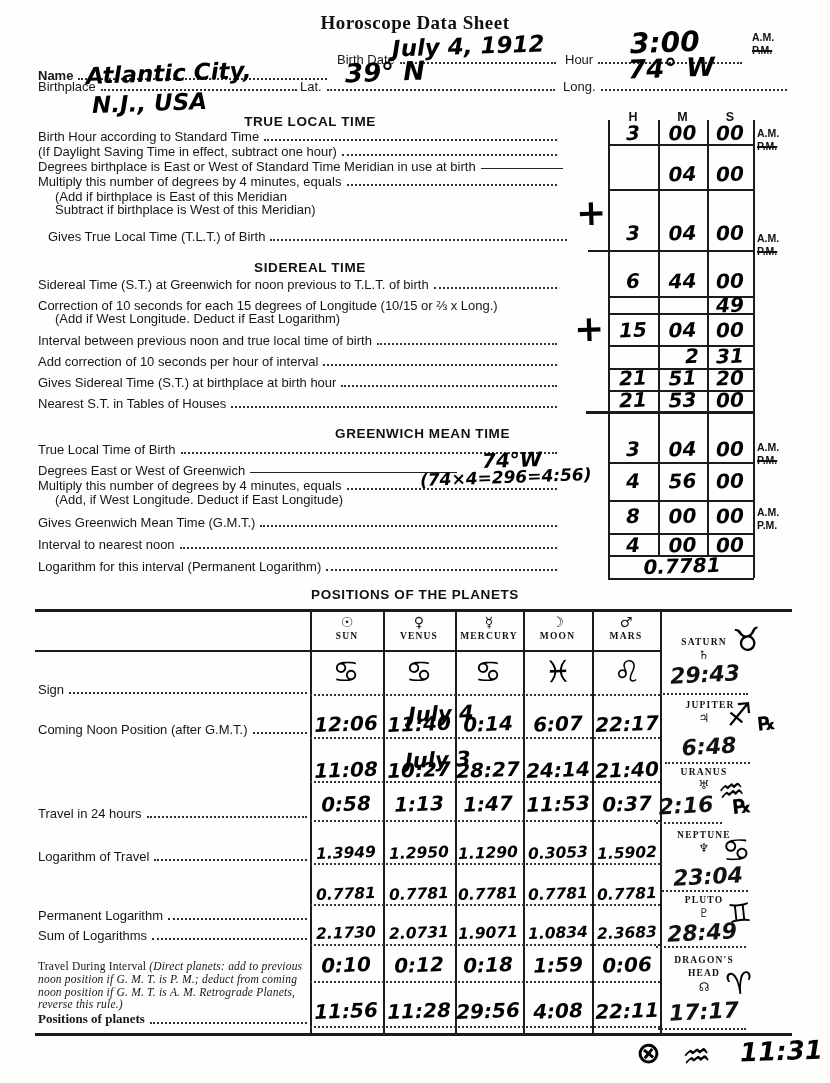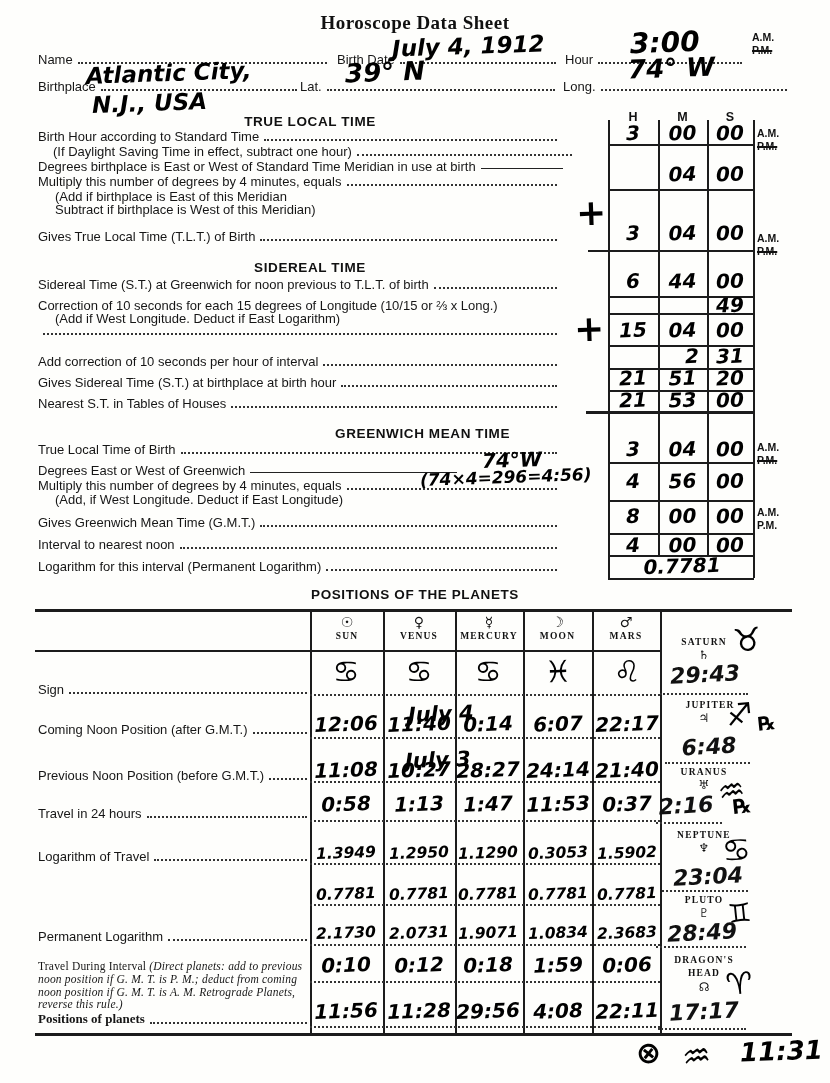--- a/index.html
+++ b/index.html
@@ -40,21 +40,21 @@
   .note i{font-style:italic;}
   .serifbold{font:bold 13px "Liberation Serif",serif;}
 </style>
 </head>
 <body>
 
 <div class="sheet">
 
   <div class="abs title">Horoscope Data Sheet</div>
 
-  <div class="abs row" style="left:38px;top:52px;width:292px;">
+  <div class="abs row" style="left:38px;top:68px;width:292px;font-weight:bold;">
     <span class="lbl">Name</span>
     <span class="leader"></span>
   </div>
   <div class="abs row" style="left:337px;top:52px;width:222px;">
     <span class="lbl">Birth Date</span>
     <span class="leader"></span>
   </div>
   <span class="abs hw" style="left:392px;top:33px;font-size:23px;">July 4, 1912</span>
   <div class="abs row" style="left:565px;top:52px;width:180px;">
     <span class="lbl">Hour</span>
@@ -105,35 +105,35 @@
   <div class="hl" style="left:608px;top:500px;width:146px;"></div>
   <div class="hl" style="left:608px;top:533px;width:146px;"></div>
   <div class="hl" style="left:608px;top:555px;width:146px;"></div>
   <div class="hl" style="left:608px;top:578px;width:146px;"></div>
 
   <div class="abs sec" style="left:110px;top:114px;width:400px;">TRUE LOCAL TIME</div>
   <div class="abs row" style="left:38px;top:129px;width:522px;">
     <span class="lbl">Birth Hour according to Standard Time</span>
       <span class="leader"></span>
   </div>
-  <div class="abs row" style="left:53px;top:144px;width:522px;">
+  <div class="abs row" style="left:38px;top:144px;width:522px;">
     <span class="lbl">(If Daylight Saving Time in effect, subtract one hour)</span>
       <span class="leader"></span>
   </div>
   <div class="abs row" style="left:38px;top:159px;width:528px;">
     <span class="lbl">Degrees birthplace is East or West of Standard Time Meridian in use at birth</span>
       <span class="leader solid"></span>
   </div>
   <div class="abs row" style="left:38px;top:174px;width:522px;">
     <span class="lbl">Multiply this number of degrees by 4 minutes, equals</span>
       <span class="leader"></span>
   </div>
   <div class="abs lbl" style="left:55px;top:189px;text-align:right;">(Add if birthplace is East of this Meridian</div>
   <div class="abs lbl" style="left:55px;top:202px;">Subtract if birthplace is West of this Meridian)</div>
-  <div class="abs row" style="left:38px;top:229px;width:522px;">
+  <div class="abs row" style="left:48px;top:229px;width:522px;">
     <span class="lbl">Gives True Local Time (T.L.T.) of Birth</span>
       <span class="leader"></span>
   </div>
   <span class="abs hw" style="left:576px;top:192px;font-size:36px;">+</span>
   <div class="tg" style="left:608px;top:121px;width:50px;">3</div>
   <div class="tg" style="left:658px;top:121px;width:49px;">00</div>
   <div class="tg" style="left:707px;top:121px;width:46px;">00</div>
   <div class="abs ampm" style="left:757px;top:127px;">
     <div>A.M.</div>
     <div class="struck">P.M.</div>
@@ -149,20 +149,21 @@
   </div>
 
   <div class="abs sec" style="left:110px;top:260px;width:400px;">SIDEREAL TIME</div>
   <div class="abs row" style="left:38px;top:277px;width:522px;">
     <span class="lbl">Sidereal Time (S.T.) at Greenwich for noon previous to T.L.T. of birth</span>
       <span class="leader"></span>
   </div>
   <div class="abs lbl" style="left:38px;top:298px;">Correction of 10 seconds for each 15 degrees of Longitude (10/15 or ⅔ x Long.)</div>
   <div class="abs lbl" style="left:55px;top:311px;">(Add if West Longitude. Deduct if East Logarithm)</div>
   <div class="abs row" style="left:38px;top:333px;width:522px;">
+    <span class="lbl">Interval between previous noon and true local time of birth</span>
       <span class="leader"></span>
   </div>
   <div class="abs row" style="left:38px;top:354px;width:522px;">
     <span class="lbl">Add correction of 10 seconds per hour of interval</span>
       <span class="leader"></span>
   </div>
   <div class="abs row" style="left:38px;top:375px;width:522px;">
     <span class="lbl">Gives Sidereal Time (S.T.) at birthplace at birth hour</span>
       <span class="leader"></span>
   </div>
@@ -270,34 +271,34 @@
   <div class="pdots" style="left:310px;top:1026px;width:350px;"></div>
 
   <div class="abs row" style="left:38px;top:682px;width:272px;">
     <span class="lbl">Sign</span>
       <span class="leader"></span>
   </div>
   <div class="abs row" style="left:38px;top:722px;width:272px;">
     <span class="lbl">Coming Noon Position (after G.M.T.)</span>
       <span class="leader"></span>
   </div>
-  <div class="abs row" style="left:38px;top:768px;width:272px;">
-    <span class="lbl">Previous Noon Position (before G.M.T.)</span>
-      <span class="leader"></span>
-  </div>
   <div class="abs row" style="left:38px;top:806px;width:272px;">
     <span class="lbl">Travel in 24 hours</span>
       <span class="leader"></span>
   </div>
   <div class="abs row" style="left:38px;top:849px;width:272px;">
     <span class="lbl">Logarithm of Travel</span>
       <span class="leader"></span>
   </div>
-  <div class="abs row" style="left:38px;top:929px;width:272px;">
+  <div class="abs row" style="left:38px;top:908px;width:272px;">
     <span class="lbl">Permanent Logarithm</span>
+      <span class="leader"></span>
+  </div>
+  <div class="abs row" style="left:38px;top:928px;width:272px;">
+    <span class="lbl">Sum of Logarithms</span>
       <span class="leader"></span>
   </div>
   <div class="abs note" style="left:38px;top:960px;width:274px;">
     <span>Travel During Interval</span>
     <i>(Direct planets: add to previous noon position if G. M. T. is P. M.; deduct from coming noon position if G. M. T. is A. M. Retrograde Planets, reverse this rule.)</i>
   </div>
   <div class="abs row" style="left:38px;top:1011px;width:272px;">
     <span class="lbl serifbold">Positions of planets</span>
       <span class="leader"></span>
   </div>

